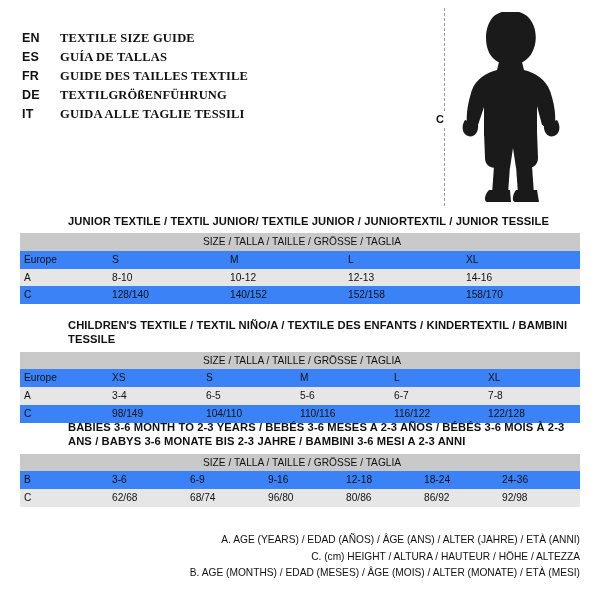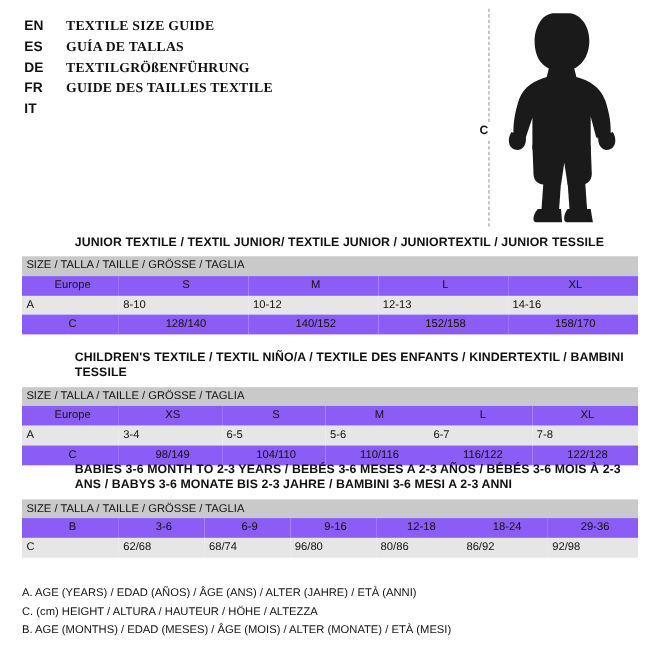--- a/index.html
+++ b/index.html
@@ -18,21 +18,21 @@
     position: relative;
     width: 600px;
     height: 600px;
     box-sizing: border-box;
   }
 
   
   .header {
     position: absolute;
     left: 22px;
-    top: 16px;
+    top: 31px;
     width: 420px;
   }
   .hrow {
     display: flex;
     align-items: baseline;
     height: 19px;
   }
   .hcode {
     width: 38px;
     font-size: 12.5px;
@@ -103,41 +103,42 @@
   table.sz td {
     font-size: 10.2px;
     color: #111;
     padding: 3px 0 3px 4px;
     vertical-align: middle;
     line-height: 1.15;
   }
   tr.band td {
     background: #c9c9c9;
     font-size: 10.2px;
+    text-align: center;
   }
   tr.band td.spanhead {
     font-weight: normal;
   }
   tr.light td {
-    background: #8b5cf6;
-    text-align: center;
+    background: #3b82f6;
   }
   tr.grey td {
     background: #e6e6e6;
   }
   td.lbl {
     padding-left: 4px;
   }
 
   
   .legend {
     position: absolute;
     left: 20px;
     bottom: 18px;
     width: 560px;
+    text-align: right;
   }
   .legend div {
     font-size: 10.2px;
     color: #111;
     line-height: 1.62;
   }
 </style>
 </head>
 <body>
 
@@ -146,29 +147,30 @@
   <div class="header">
     <div class="hrow">
       <span class="hcode">EN</span>
       <span class="htitle">TEXTILE SIZE GUIDE</span>
     </div>
     <div class="hrow">
       <span class="hcode">ES</span>
       <span class="htitle">GUÍA DE TALLAS</span>
     </div>
     <div class="hrow">
+      <span class="hcode">FR</span>
+      <span class="htitle">GUIDE DES TAILLES TEXTILE</span>
+    </div>
+    <div class="hrow">
       <span class="hcode">DE</span>
       <span class="htitle">TEXTILGRÖßENFÜHRUNG</span>
     </div>
     <div class="hrow">
-      <span class="hcode">FR</span>
-      <span class="htitle">GUIDE DES TAILLES TEXTILE</span>
-    </div>
-    <div class="hrow">
       <span class="hcode">IT</span>
+      <span class="htitle">GUIDA ALLE TAGLIE TESSILI</span>
     </div>
   </div>
 
   <div class="figure">
     <div class="dashline"></div>
     <div class="clabel">C</div>
     <div class="silhouette">
       <svg width="110" height="192" viewBox="0 0 110 192" xmlns="http://www.w3.org/2000/svg">
         <g fill="#1a1a1a">
 
@@ -294,21 +296,21 @@
         <tr class="band">
           <td class="spanhead" colspan="7">SIZE / TALLA / TAILLE / GRÖSSE / TAGLIA</td>
         </tr>
         <tr class="light">
           <td class="lbl">B</td>
           <td>3-6</td>
           <td>6-9</td>
           <td>9-16</td>
           <td>12-18</td>
           <td>18-24</td>
-          <td>29-36</td>
+          <td>24-36</td>
         </tr>
         <tr class="grey">
           <td class="lbl">C</td>
           <td>62/68</td>
           <td>68/74</td>
           <td>96/80</td>
           <td>80/86</td>
           <td>86/92</td>
           <td>92/98</td>
         </tr>

